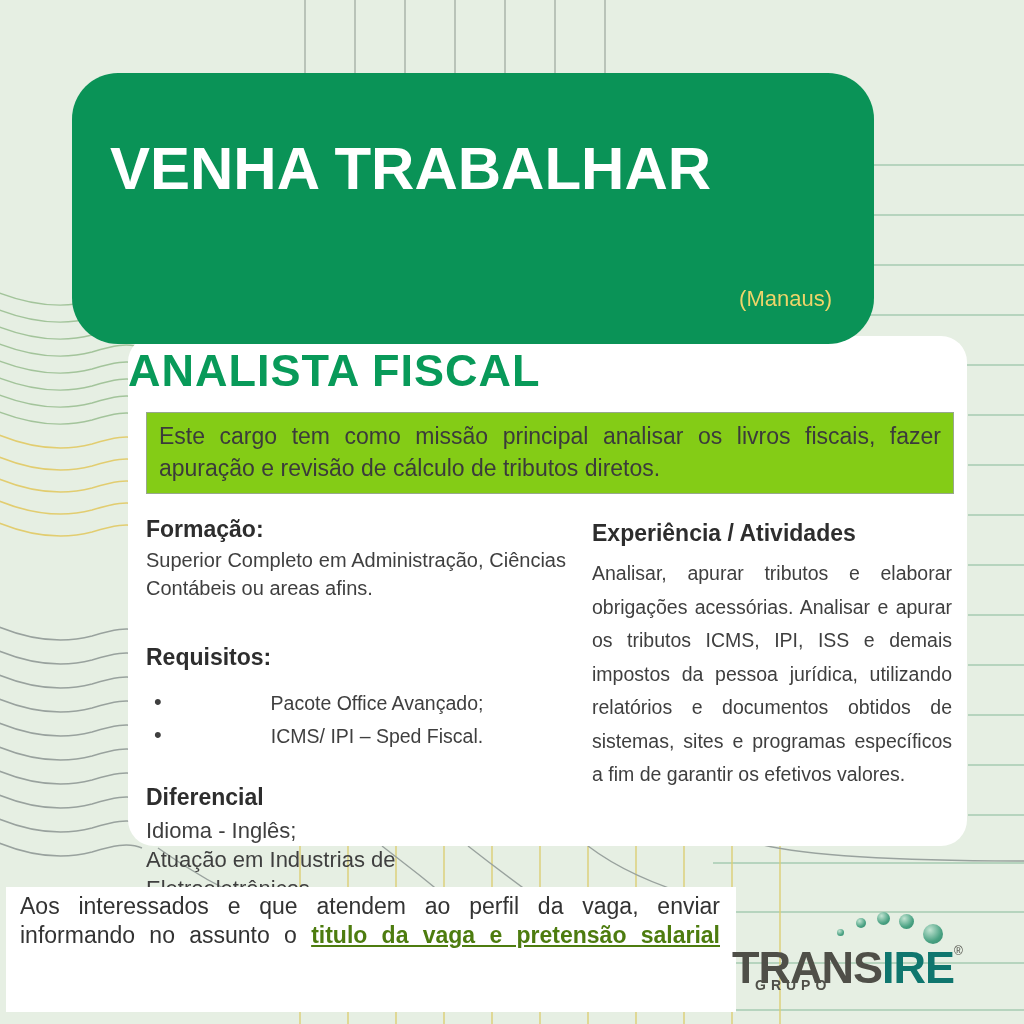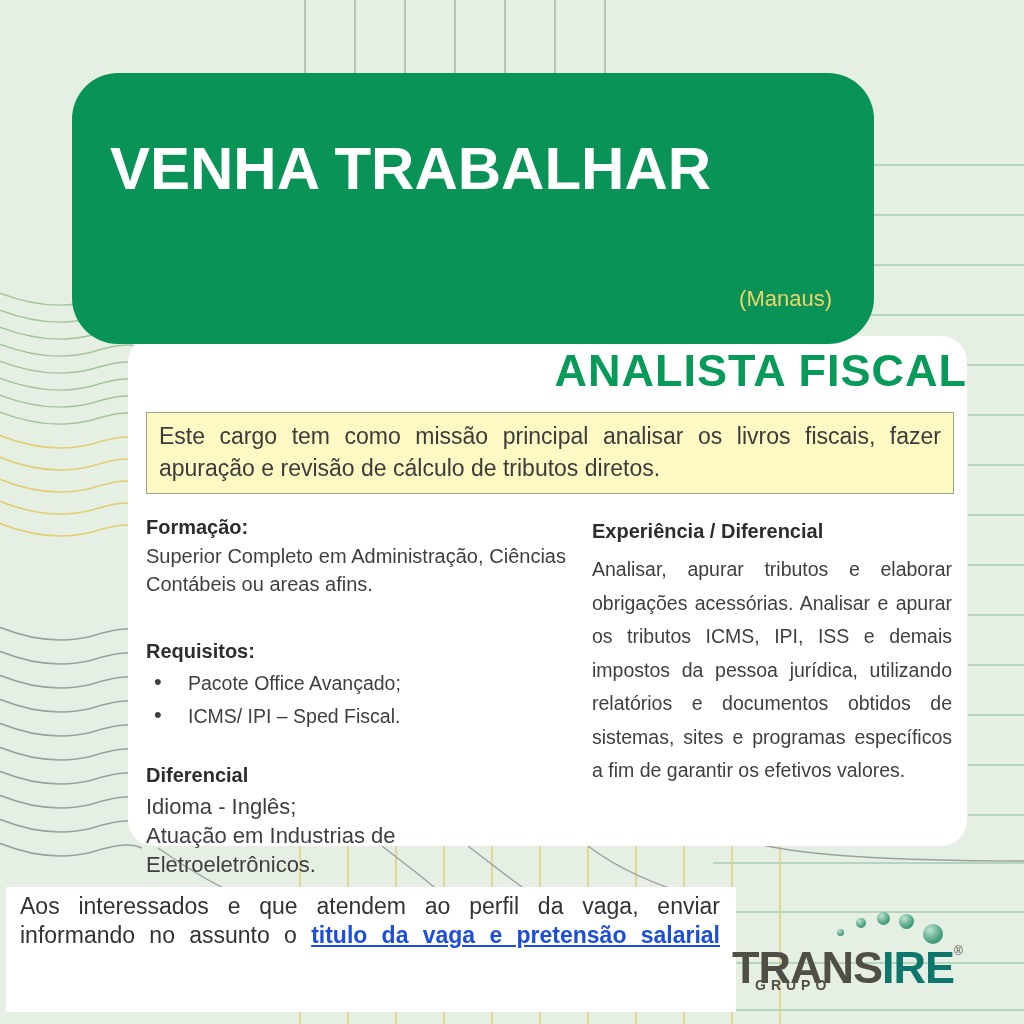--- a/index.html
+++ b/index.html
@@ -42,55 +42,55 @@
   
   .card {
     position: absolute; z-index: 1;
     left: 128px; top: 336px;
     width: 839px; height: 510px;
     background: #ffffff;
     border-radius: 26px;
     padding-top: 10px;
   }
   .job-title {
-    text-align: right;
+    text-align: left;
     color: #089a59;
     font-size: 45px; font-weight: 700;
     letter-spacing: 1px;
     line-height: 1.1;
   }
   .mission-box {
     margin: 16px 13px 0 18px;
     border: 1px solid #97a88d;
-    background: #fef9c3;
+    background: #84cc16;
     padding: 7px 12px 9px 12px;
   }
   .mission-box p {
     font-size: 23px; line-height: 1.4; color: #3b3b3b;
     text-align: justify;
   }
   .col-left {
     position: absolute; left: 18px; top: 180px; width: 420px;
     color: #3f3f3f;
   }
   .col-right {
     position: absolute; left: 464px; top: 184px; width: 360px;
     color: #3f3f3f;
   }
   .sec-heading {
-    font-size: 20px; font-weight: 700; color: #2d2d2d;
+    font-size: 23px; font-weight: 700; color: #2d2d2d;
   }
   .sec-body {
     margin-top: 3px;
     font-size: 20px; line-height: 28px;
     text-align: justify;
   }
   .mt-req { margin-top: 42px; }
   .mt-dif { margin-top: 36px; }
-  .bullet-list { list-style: none; margin-top: 8px; }
+  .bullet-list { list-style: none; margin-top: 20px; text-align: center; }
   .bullet-list li {
     position: relative;
     padding-left: 42px;
     font-size: 19.5px; line-height: 24px;
     margin-bottom: 9px;
   }
   .bullet-list li::before {
     content: "•";
     position: absolute; left: 8px; top: -1px;
     font-size: 22px; color: #3f3f3f;
@@ -110,21 +110,21 @@
     background: #ffffff;
     padding: 5px 16px 0 14px;
     color: #333333;
   }
   .f-line { font-size: 23px; line-height: 29px; }
   .f-line.j { text-align: justify; text-align-last: justify; }
   .email {
     color: #1ea45f; font-weight: 700; font-size: 24px;
     text-decoration: none;
   }
-  .hl { font-weight: 700; text-decoration: underline; color: #1d4ed8; }
+  .hl { font-weight: 700; text-decoration: underline; color: #4d7c0f; }
   .f-line.b { font-weight: 700; text-align: left; }
 
   
   .logo {
     position: absolute; z-index: 2;
     left: 728px; top: 903px;
     width: 290px; height: 105px;
   }
   .logo-grupo {
     position: absolute; left: 27px; top: 30px;
@@ -270,21 +270,21 @@
       </ul>
 
       <div class="sec-heading mt-dif">Diferencial</div>
       <div class="dif-lines">
         <div>Idioma - Inglês;</div>
         <div>Atuação em Industrias de Eletroeletrônicos.</div>
       </div>
     </div>
 
     <div class="col-right">
-      <div class="sec-heading">Experiência / Diferencial</div>
+      <div class="sec-heading">Experiência / Atividades</div>
       <div class="exp-body">Analisar, apurar tributos e elaborar obrigações acessórias. Analisar e apurar os tributos ICMS, IPI, ISS e demais impostos da pessoa jurídica, utilizando relatórios e documentos obtidos de sistemas, sites e programas específicos a fim de garantir os efetivos valores.</div>
     </div>
   </div>
 
   <div class="footer-strip">
     <div class="f-line j">Aos interessados e que atendem ao perfil da vaga, enviar</div>
     <div class="f-line j">
       <span>informando no assunto o</span>
       <span class="hl">titulo da vaga e pretensão salarial</span>
     </div>

